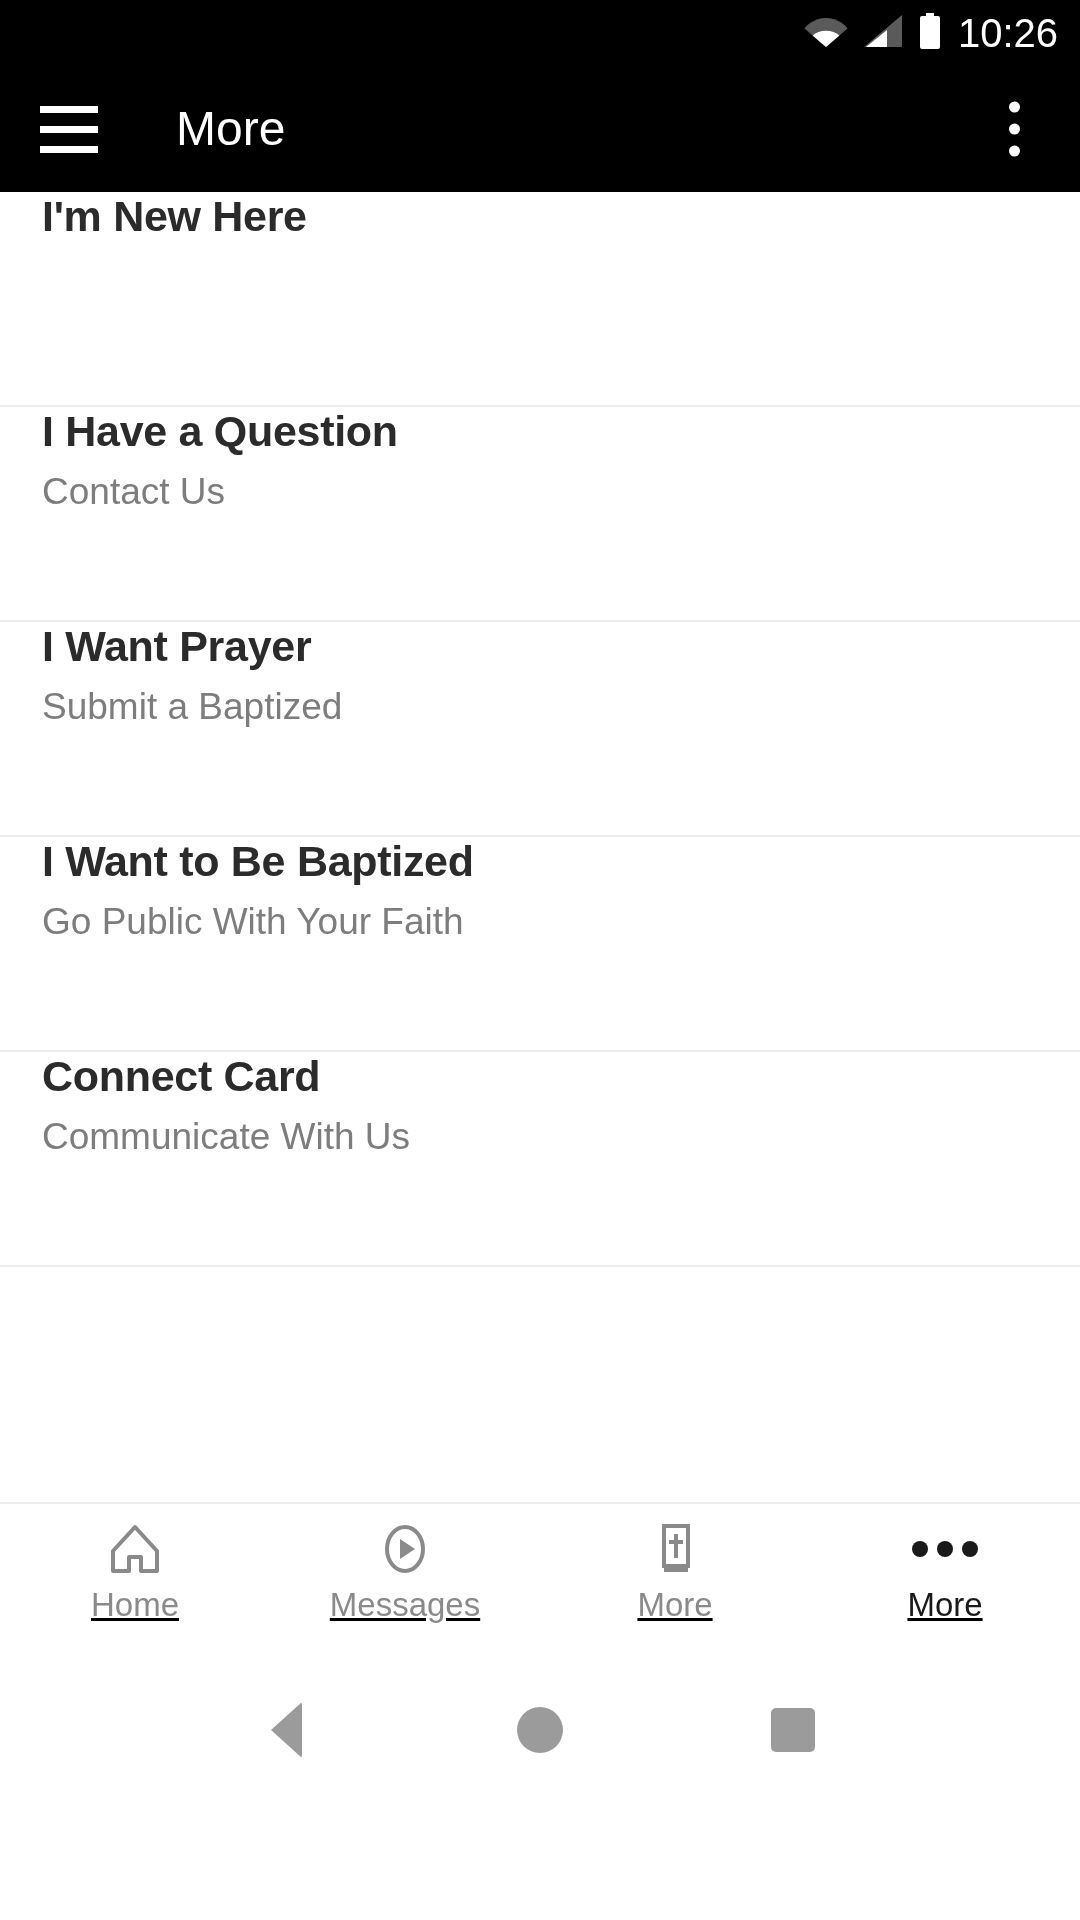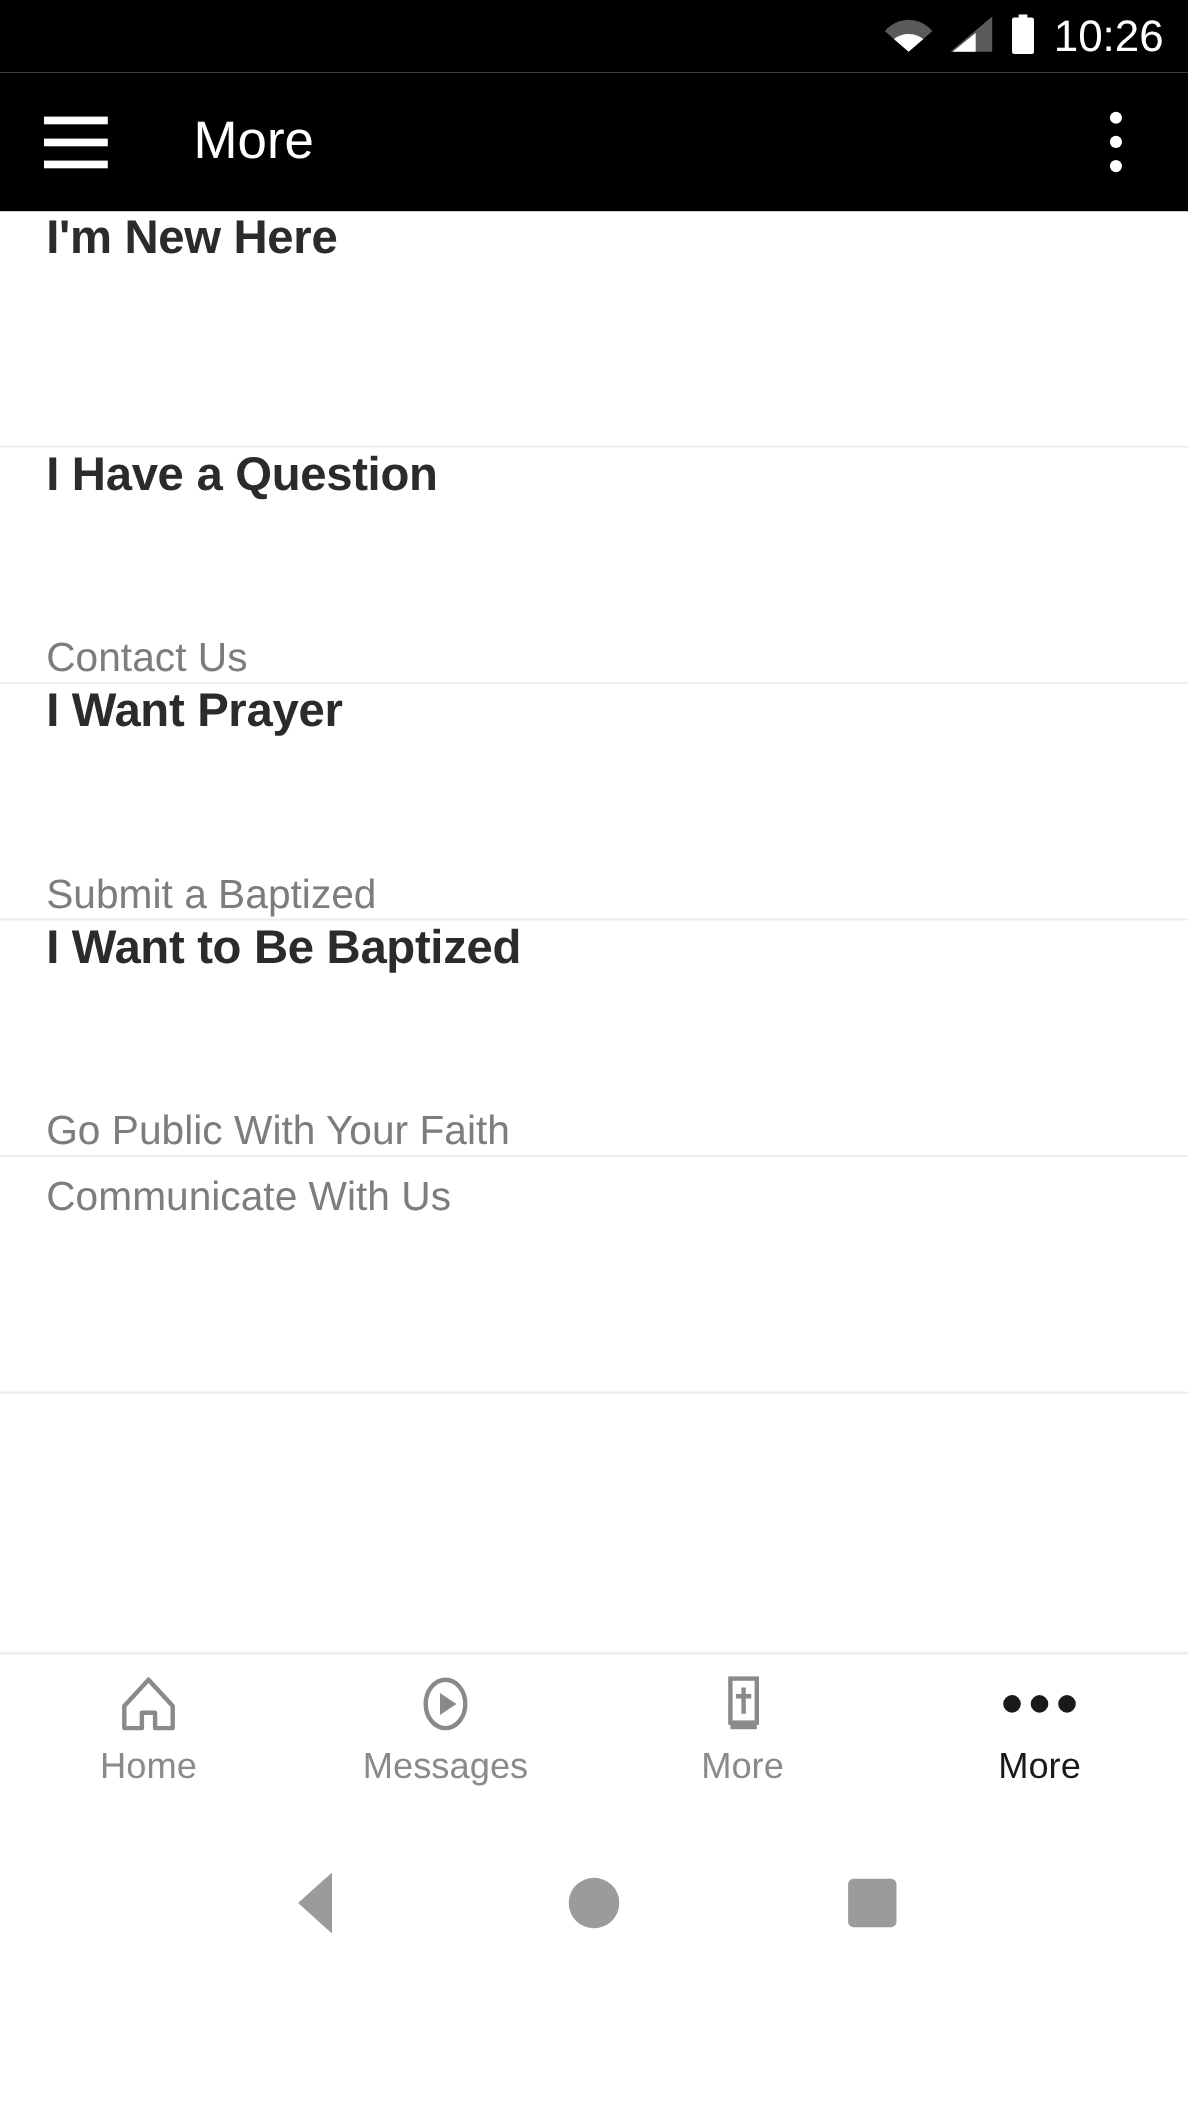--- a/index.html
+++ b/index.html
@@ -103,21 +103,21 @@
     flex: 1 1 auto;
     background: #ffffff;
     overflow: hidden;
   }
   .list-item {
     height: 215px;
     box-sizing: border-box;
     padding: 0 0 0 42px;
     display: flex;
     flex-direction: column;
-    justify-content: space-between;
+    justify-content: flex-start;
     border-bottom: 2px solid #ececec;
     background: #ffffff;
     cursor: pointer;
   }
   .list-item .title {
     font-size: 43px;
     font-weight: bold;
     color: #2b2b2b;
     line-height: 1.15;
     letter-spacing: -0.3px;
@@ -142,20 +142,21 @@
     box-sizing: border-box;
   }
   .tab {
     flex: 1 1 0;
     display: flex;
     flex-direction: column;
     align-items: center;
     justify-content: flex-start;
     cursor: pointer;
     gap: 8px;
+    text-decoration: underline;
   }
   .tab .tab-icon {
     height: 62px;
     display: flex;
     align-items: center;
     justify-content: center;
   }
   .tab .tab-label {
     font-size: 33px;
     color: #8a8a8a;
@@ -279,20 +280,21 @@
       <div class="title">I Want Prayer</div>
       <div class="subtitle">Submit a Baptized</div>
     </div>
 
     <div class="list-item">
       <div class="title">I Want to Be Baptized</div>
       <div class="subtitle">Go Public With Your Faith</div>
     </div>
 
     <div class="list-item">
+      <div class="title">Connect Card</div>
       <div class="subtitle">Communicate With Us</div>
     </div>
 
   </div>
 
   <div class="tabbar">
 
     <div class="tab">
       <span class="tab-icon">
         <svg width="56" height="56" viewBox="0 0 56 56">

